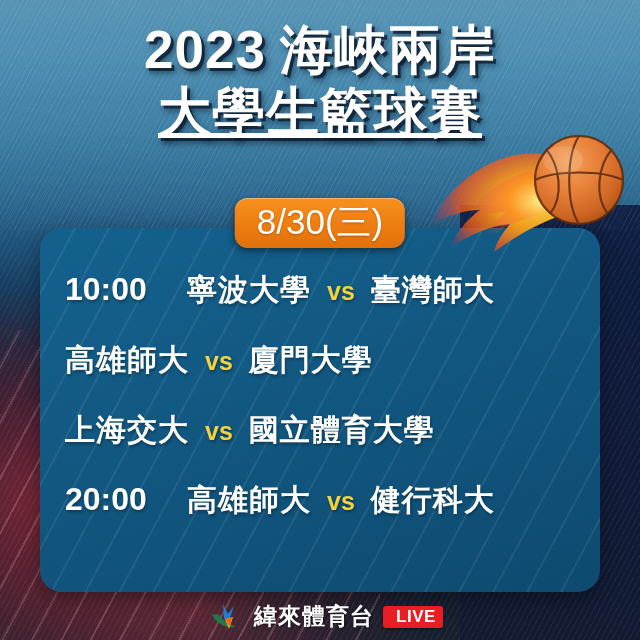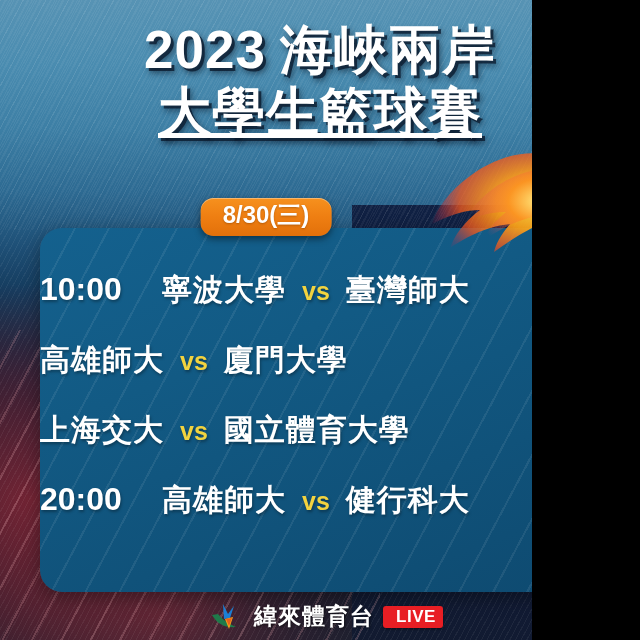--- a/index.html
+++ b/index.html
@@ -2,21 +2,21 @@
 <html><head>
 <meta charset="utf-8">
 <style>
   html, body {
     margin: 0;
     padding: 0;
     background: #000;
   }
   #poster {
     position: relative;
-    width: 532px;
+    width: 640px;
     height: 640px;
     overflow: hidden;
     font-family: "Liberation Sans", "DejaVu Sans", sans-serif;
     -webkit-font-smoothing: antialiased;
   }
 
   
   .bg-base {
     position: absolute;
     inset: 0;
@@ -127,22 +127,22 @@
     top: 198px;
     transform: translateX(-50%);
     z-index: 8;
     background: linear-gradient(180deg, #f6911e 0%, #ef7f12 48%, #e2700a 100%);
     border-radius: 13px;
     padding: 4px 22px 7px 22px;
     box-shadow: 0 3px 7px rgba(0,0,0,0.45), inset 0 1px 0 rgba(255,255,255,0.35);
   }
   .date-text {
     color: #ffffff;
-    font-size: 24px;
-    font-weight: bold;
+    font-size: 35px;
+    font-weight: normal;
     line-height: 1.12;
     letter-spacing: 0px;
     white-space: nowrap;
     text-shadow: 0 1px 2px rgba(120,55,0,0.45);
   }
 
   
   .panel {
     position: absolute;
     left: 40px;
@@ -169,20 +169,21 @@
     position: relative;
     z-index: 2;
     padding: 42px 0 0 0;
     height: 100%;
     box-sizing: border-box;
   }
   .match-row {
     display: flex;
     align-items: baseline;
     height: 70px;
+    padding-left: 25px;
   }
   .m-time {
     color: #ffffff;
     font-size: 32px;
     font-weight: bold;
     letter-spacing: 0px;
     width: 122px;
     flex: 0 0 122px;
     text-shadow: 1px 2px 3px rgba(0,0,0,0.32);
   }

